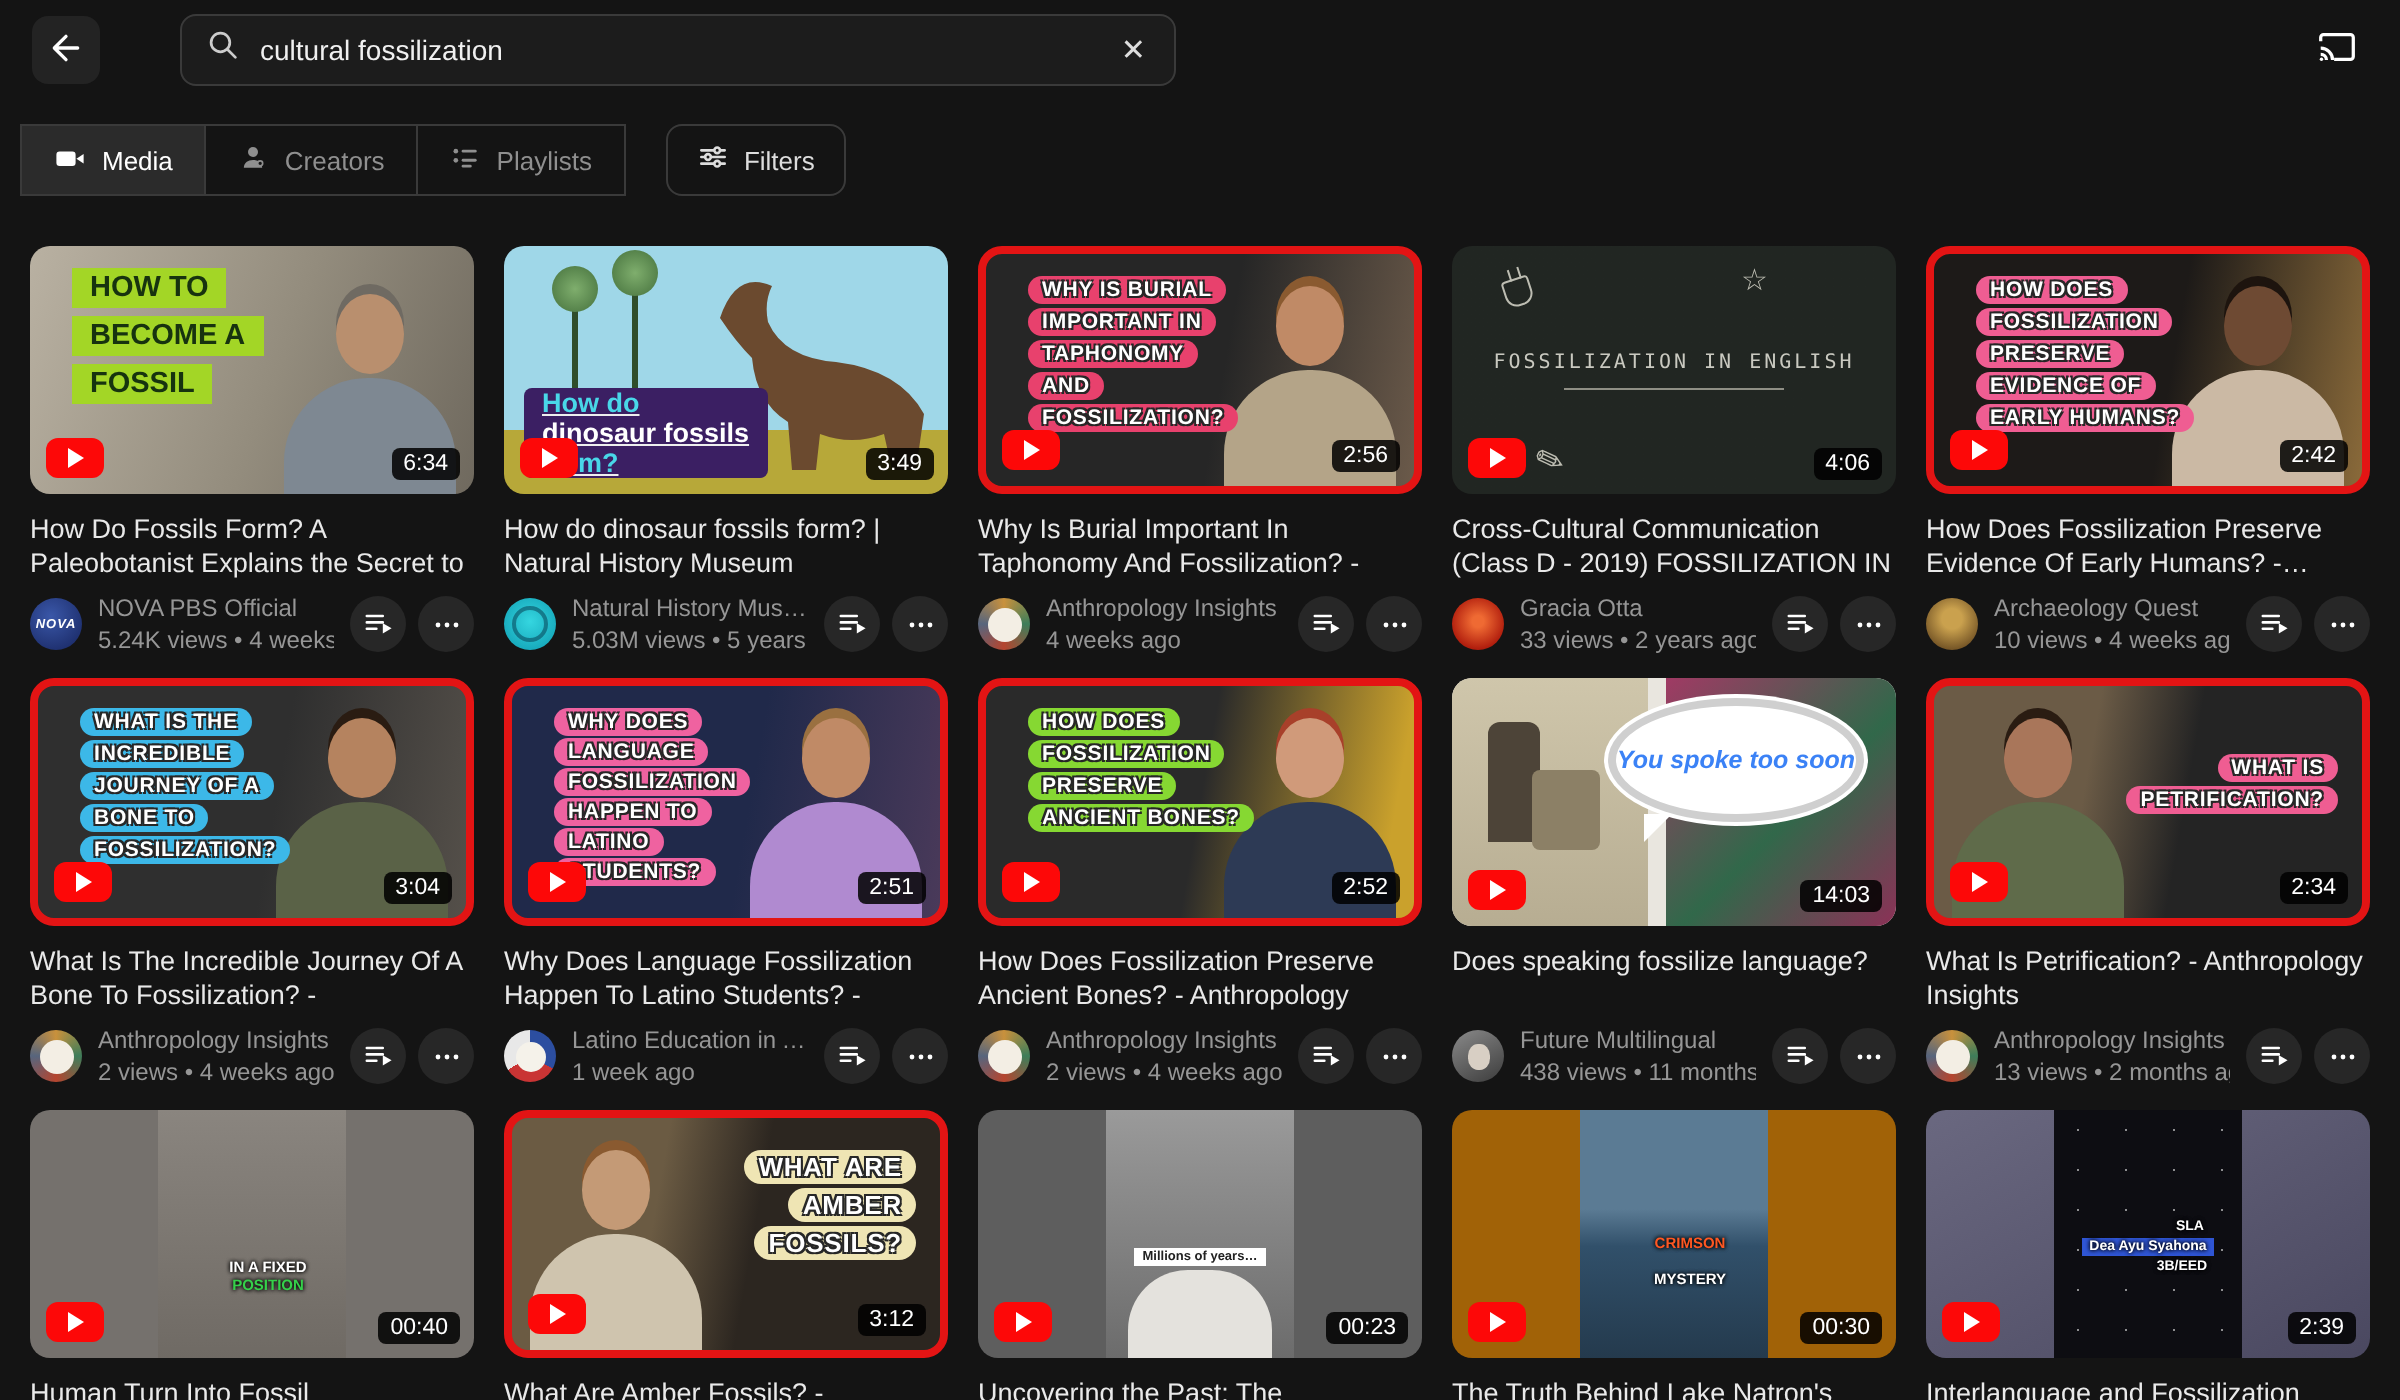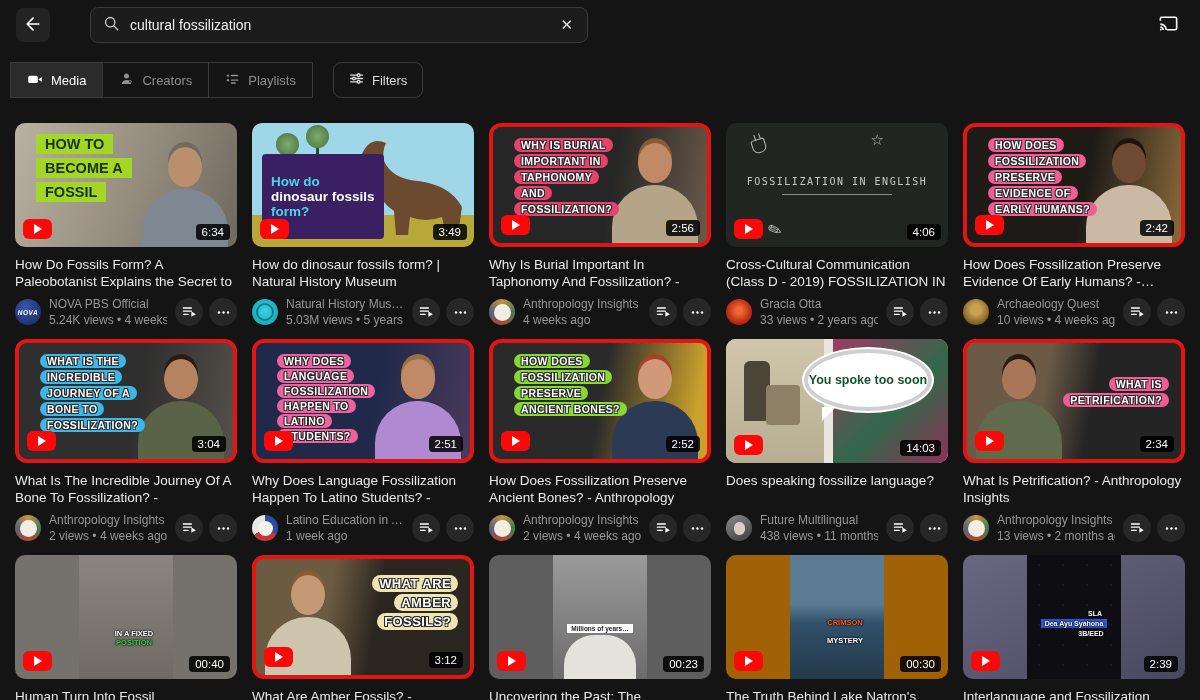--- a/index.html
+++ b/index.html
@@ -85,22 +85,22 @@
   .fig::after { content:""; position:absolute; bottom:0; left:50%; transform:translateX(-50%);
                 width:86px; height:58px; border-radius:42px 42px 0 0; background:var(--shirt,#888); }
 
   
   .t0 { background:linear-gradient(110deg,#b9b1a2,#938c7d 55%,#6f695e); }
   .t0 .lime { display:block; width:max-content; background:#a3d626; color:#17330f; font-weight:bold;
               font-size:14.5px; padding:2px 9px; margin-bottom:4px; }
   .t0 .bubs { gap:0; }
   
   .t1 { background:linear-gradient(#9fd7e8 0 74%, #b7a839 74% 100%); }
-  .dino-box { position:absolute; left:10px; bottom:8px; background:#3b1f63; padding:20px 9px;
-              border-radius:4px; z-index:2; }
+  .dino-box { position:absolute; left:10px; bottom:8px; background:#3b1f63; padding:0 9px;
+              border-radius:4px; z-index:2;text-decoration:underline; }
   .dino-box span { display:block; font-weight:bold; font-size:13.5px; line-height:15px; }
   .dino-l1,.dino-l3 { color:#49d7e8; }
   .dino-l2 { color:#fff; }
   .tree { position:absolute; width:3px; background:#2f4d2a; }
   .tree::before { content:""; position:absolute; top:-18px; left:-10px; width:23px; height:23px;
                   border-radius:50%; background:radial-gradient(#7fae6d,#44703c); }
   .tree.tr1 { left:34px; top:28px; height:46px; }
   .tree.tr2 { left:64px; top:20px; height:56px; }
   
   .t3 { background:linear-gradient(120deg,#23282404,#0000), #212622; display:flex; align-items:center;
@@ -136,21 +136,21 @@
                      background:#4d4438; border-radius:6px 6px 0 0; }
   .paint-l::after { content:""; position:absolute; left:40px; top:46px; width:34px; height:40px;
                     background:#8c8066; border-radius:4px; }
   .paint-r { position:absolute; right:0; top:0; width:52%; height:100%;
              background:linear-gradient(135deg,#a03a64,#31684a 55%,#8c3157); }
   .bubble { position:absolute; right:16px; top:10px; width:128px; height:62px; background:#fff;
             border-radius:50%; display:flex; align-items:center; justify-content:center; z-index:3;
             box-shadow:0 0 0 2px #fff, 0 0 0 4px #cfcfcf inset; }
   .bubble::after { content:""; position:absolute; left:18px; bottom:-10px; width:0; height:0;
                    border-top:14px solid #fff; border-right:14px solid transparent; }
-  .bubble span { color:#14532d; font-size:12.5px; font-weight:bold; white-space:nowrap; }
+  .bubble span { color:#3b82f6; font-size:12.5px; font-style:italic; font-weight:bold; white-space:nowrap; }
 
   
   .short { display:flex; justify-content:center; }
   .sc { width:42%; height:100%; position:relative; display:flex; flex-direction:column;
         align-items:center; justify-content:flex-end; }
   .t10 { background:#75716d; } .t10 .sc { background:linear-gradient(#8a857f,#6f6a64); }
   .t12 { background:#5e5e5e; } .t12 .sc { background:linear-gradient(#9a9a9a,#6c6c6c); }
   .t12 .sc::before { content:""; position:absolute; bottom:0; left:50%; transform:translateX(-50%);
                      width:72px; height:44px; border-radius:30px 30px 0 0; background:#e4e2dd; }
   .t13 { background:#a16207; } .t13 .sc { background:linear-gradient(#5b7b94 0 40%,#31506a 55%,#243a4d); }

